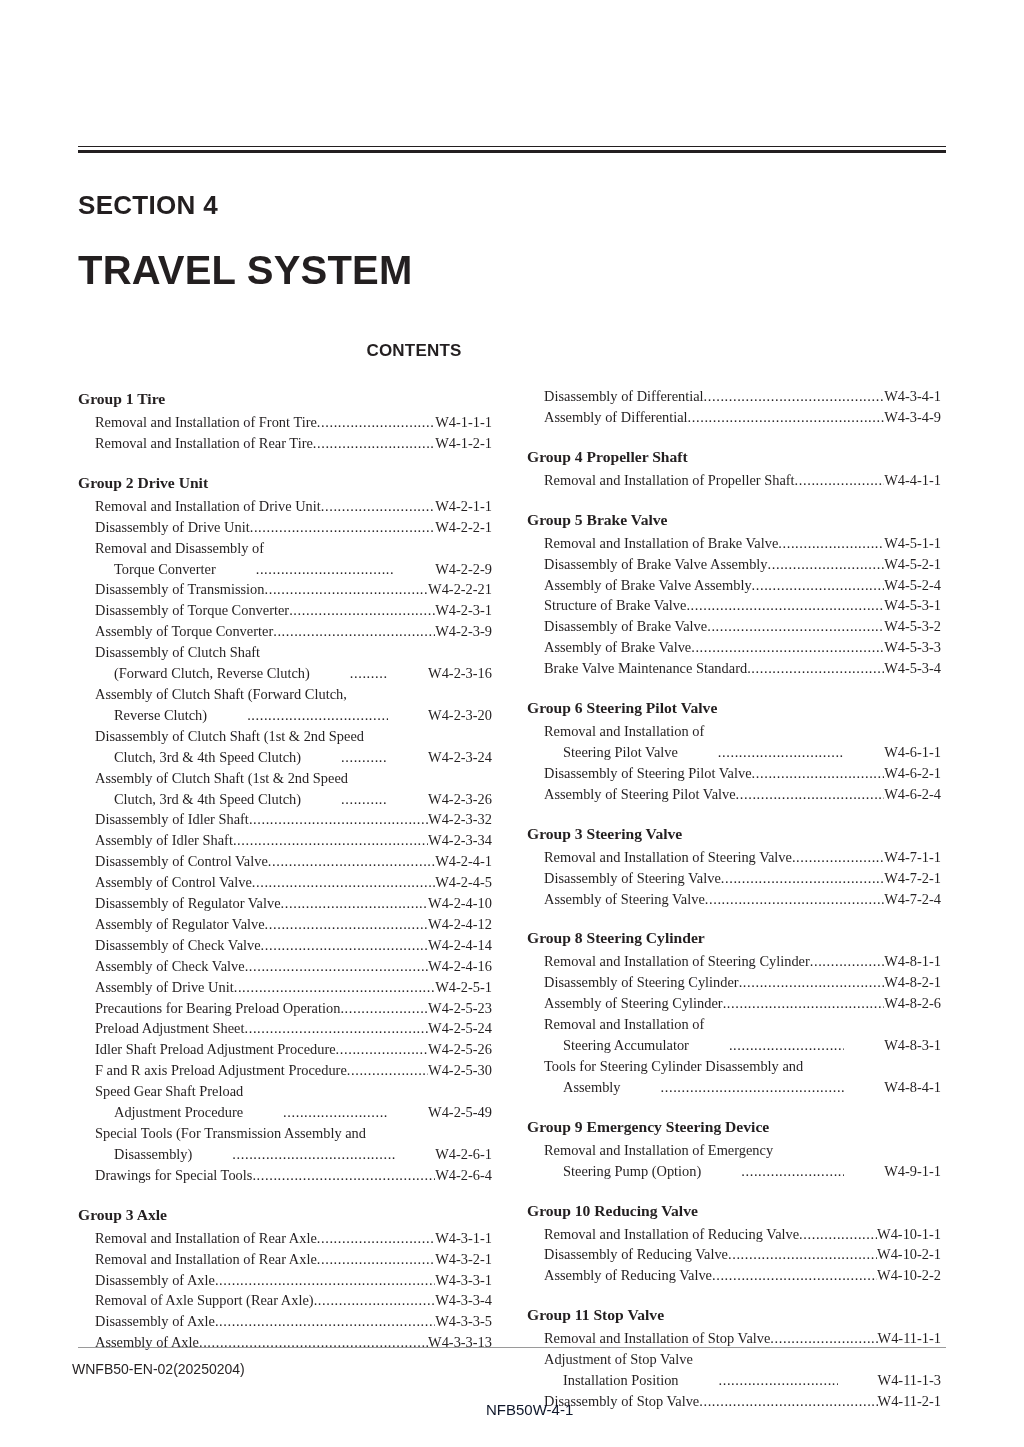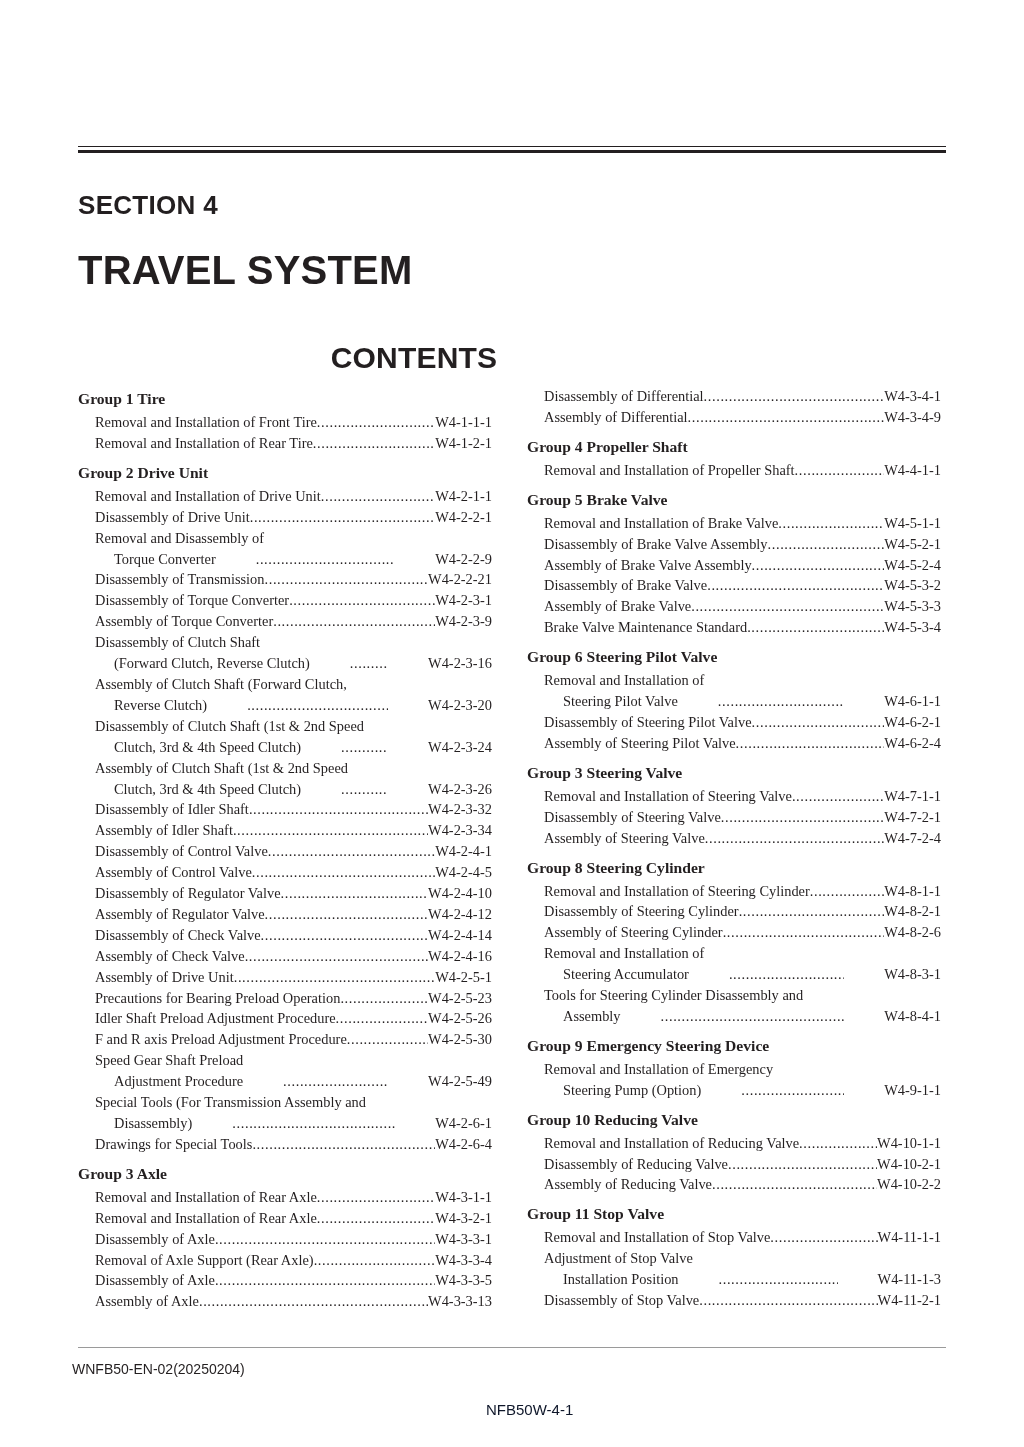--- a/index.html
+++ b/index.html
@@ -59,21 +59,21 @@
     font-weight: bold;
     letter-spacing: 0.2px;
     color: #231f20;
   }
   .contents-heading {
     position: absolute;
     left: 0;
     top: 341px;
     width: 828px;
     text-align: center;
-    font-size: 30px;
+    font-size: 17px;
     font-weight: bold;
     letter-spacing: 0.2px;
     color: #231f20;
   }
 
   
   .columns {
     position: absolute;
     left: 78px;
     top: 386px;
@@ -87,21 +87,21 @@
     font-family: Liberation Serif, serif;
   }
   .col-left  { left: 0px; }
   .col-right { left: 449px; }
 
   .group-head {
     font-size: 15.6px;
     font-weight: bold;
     color: #231f20;
     line-height: 26px;
-    margin-top: 6px;
+    margin-top: 16px;
     margin-bottom: 0px;
     white-space: nowrap;
   }
   .col > .group-head:first-child { margin-top: 0; }
 
   
   .entry {
     display: flex;
     align-items: baseline;
     font-size: 14.4px;
@@ -296,20 +296,25 @@
           <span class="entry-title">Assembly of Drive Unit</span>
           <span class="leader"></span>
           <span class="entry-page">W4-2-5-1</span>
         </div>
         <div class="entry">
           <span class="entry-title">Precautions for Bearing Preload Operation</span>
           <span class="leader"></span>
           <span class="entry-page">W4-2-5-23</span>
         </div>
         <div class="entry">
+          <span class="entry-title">Preload Adjustment Sheet</span>
+          <span class="leader"></span>
+          <span class="entry-page">W4-2-5-24</span>
+        </div>
+        <div class="entry">
           <span class="entry-title">Idler Shaft Preload Adjustment Procedure</span>
           <span class="leader"></span>
           <span class="entry-page">W4-2-5-26</span>
         </div>
         <div class="entry">
           <span class="entry-title">F and R axis Preload Adjustment Procedure</span>
           <span class="leader"></span>
           <span class="entry-page">W4-2-5-30</span>
         </div>
         <div class="entry wrap">
@@ -390,20 +395,25 @@
         </div>
         <div class="entry">
           <span class="entry-title">Disassembly of Brake Valve Assembly</span>
           <span class="leader"></span>
           <span class="entry-page">W4-5-2-1</span>
         </div>
         <div class="entry">
           <span class="entry-title">Assembly of Brake Valve Assembly</span>
           <span class="leader"></span>
           <span class="entry-page">W4-5-2-4</span>
+        </div>
+        <div class="entry">
+          <span class="entry-title">Structure of Brake Valve</span>
+          <span class="leader"></span>
+          <span class="entry-page">W4-5-3-1</span>
         </div>
         <div class="entry">
           <span class="entry-title">Disassembly of Brake Valve</span>
           <span class="leader"></span>
           <span class="entry-page">W4-5-3-2</span>
         </div>
         <div class="entry">
           <span class="entry-title">Assembly of Brake Valve</span>
           <span class="leader"></span>
           <span class="entry-page">W4-5-3-3</span>

